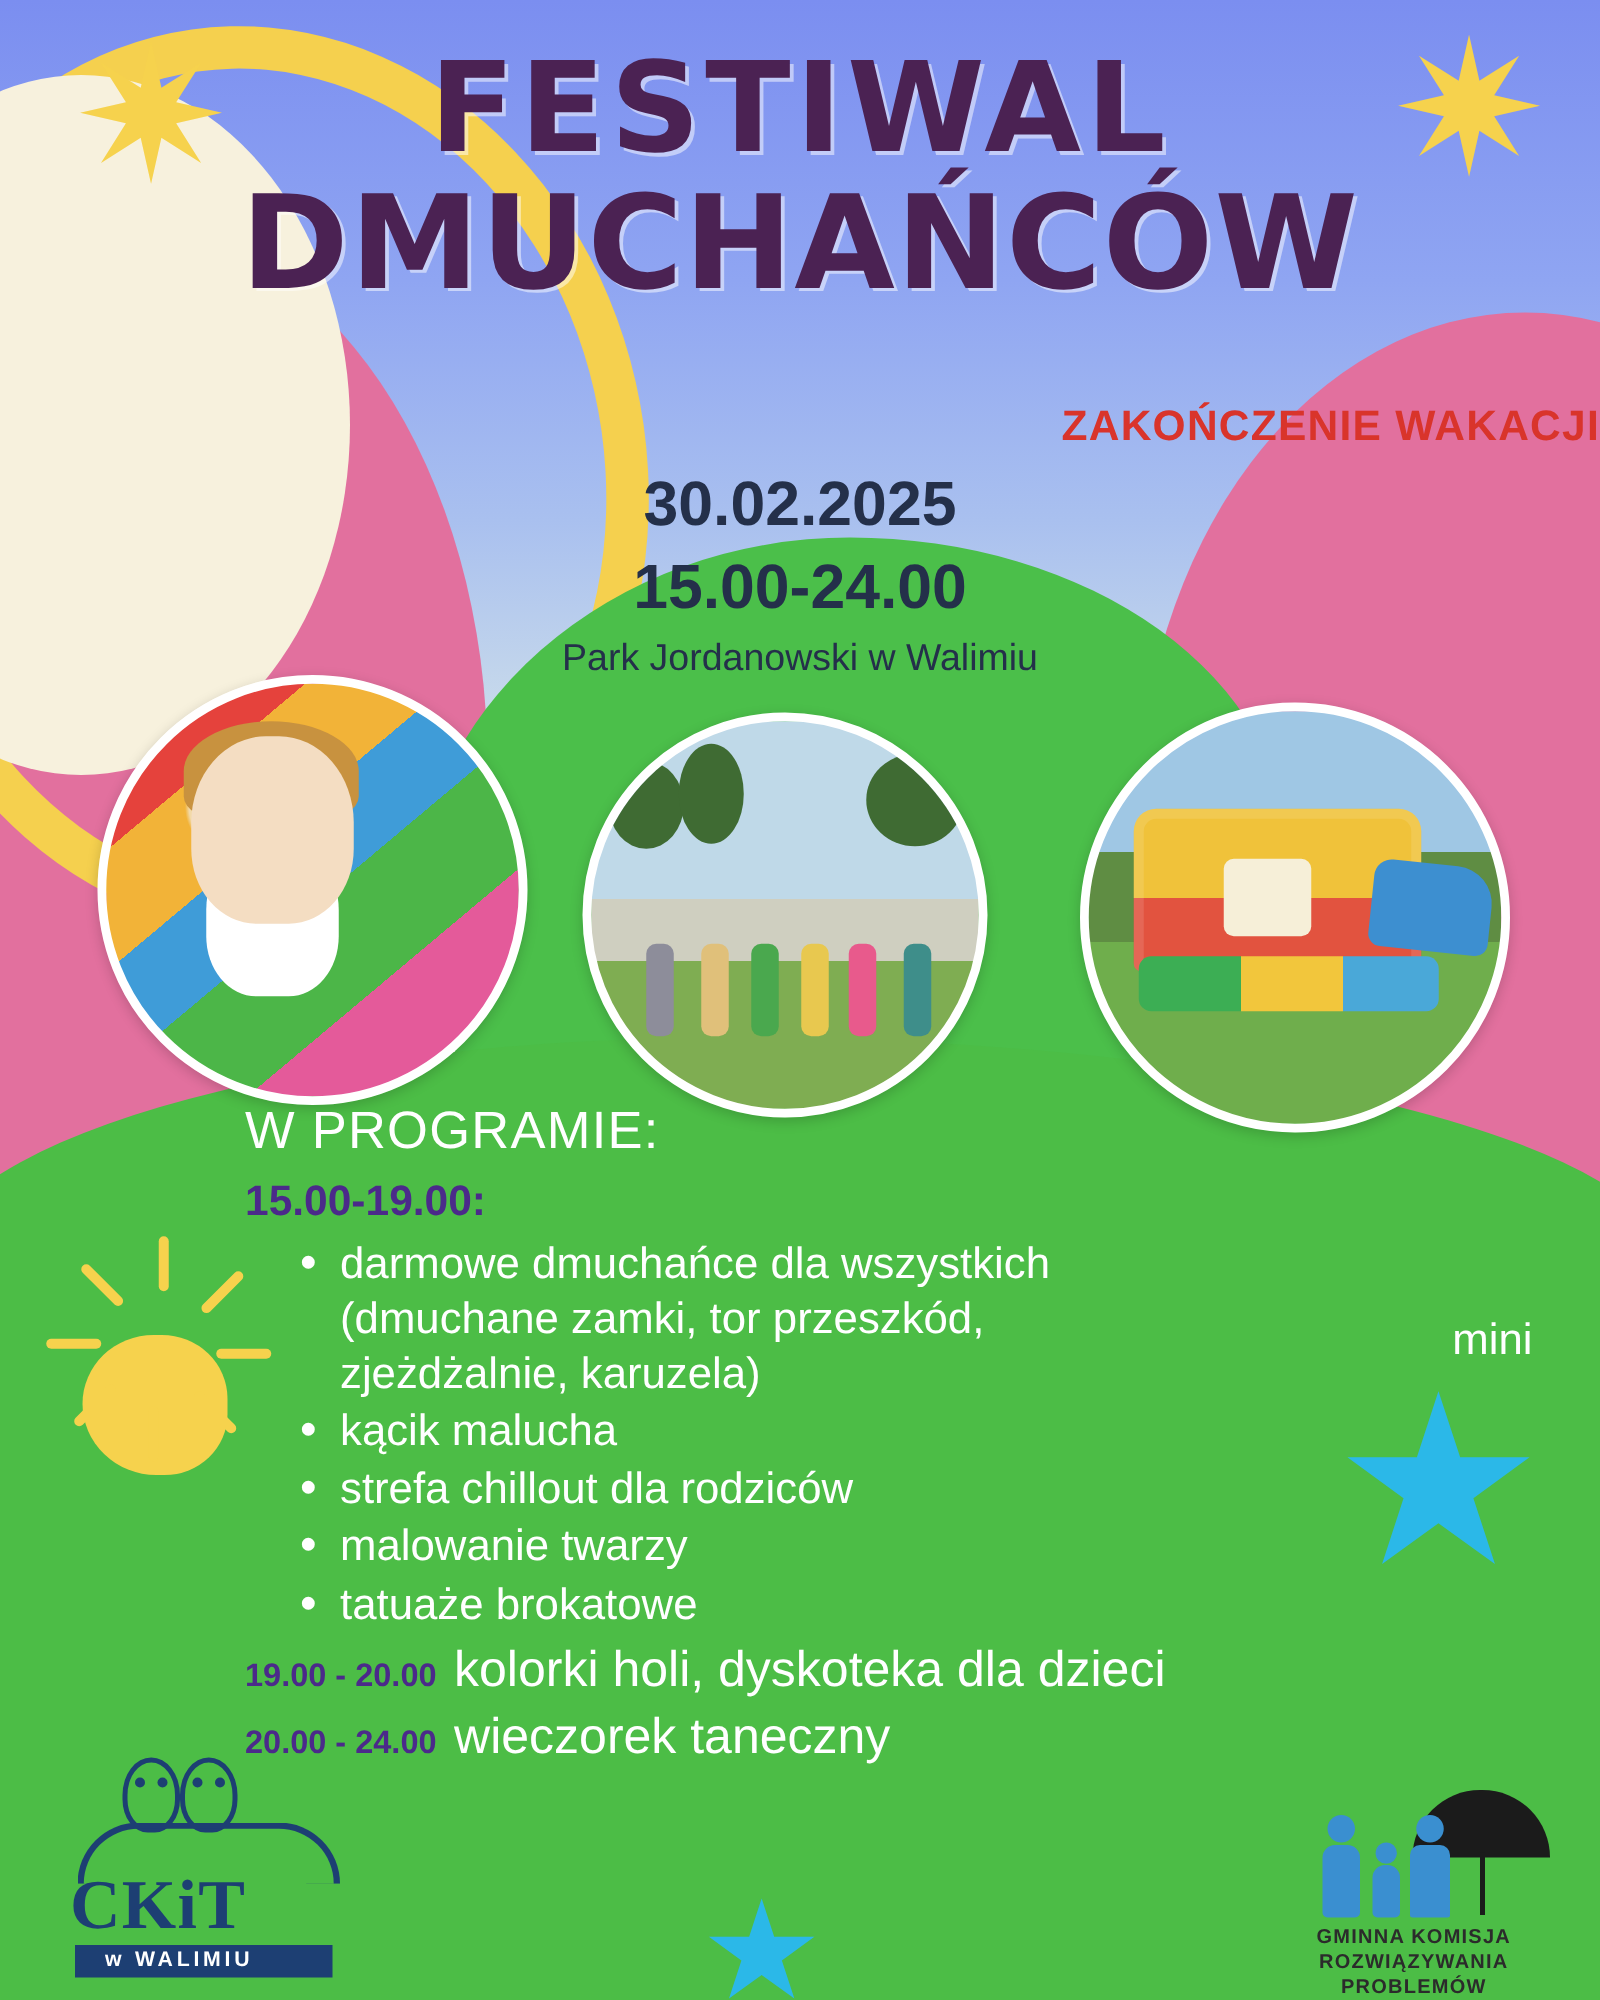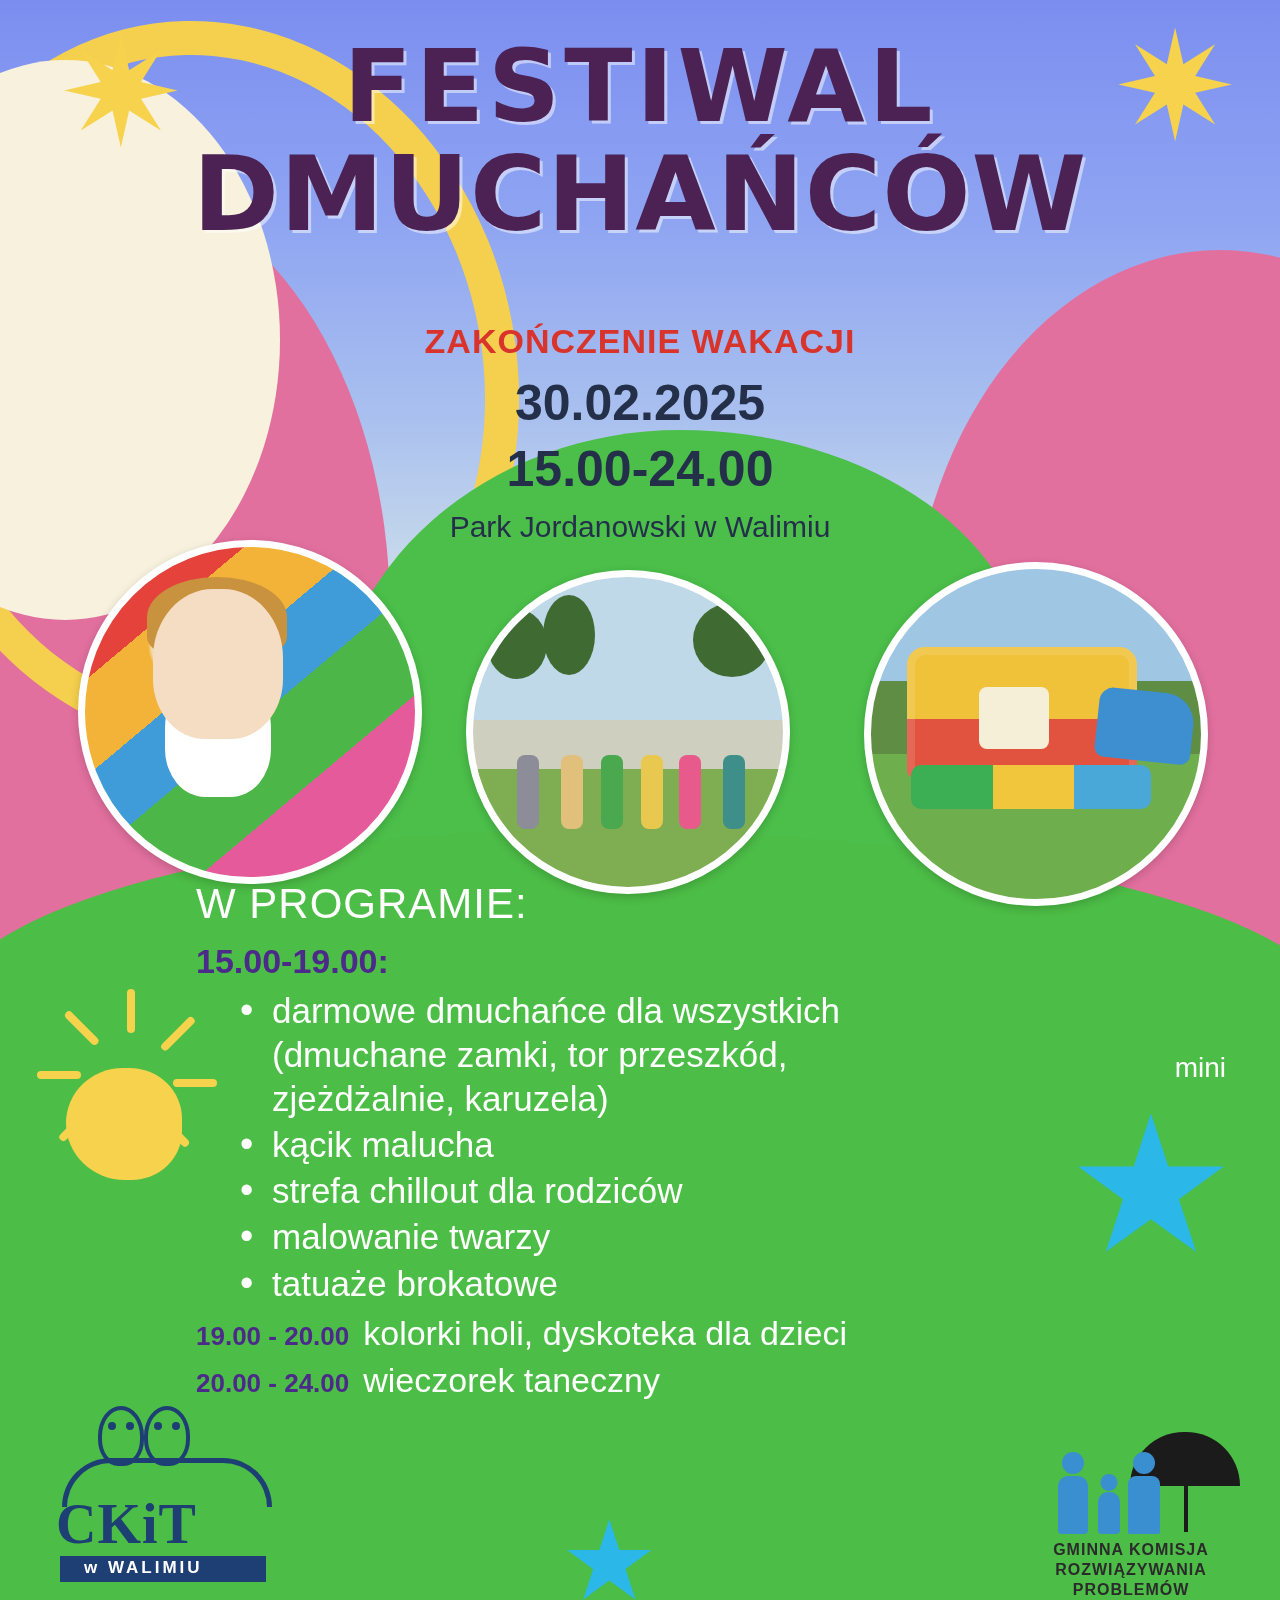--- a/index.html
+++ b/index.html
@@ -103,21 +103,21 @@
     letter-spacing: 1px;
     color: #4b2253;
     line-height: 1.05;
     text-shadow: 3px 3px 0 rgba(255,255,255,0.5);
   }
 
   .subtitle {
     position: absolute;
     top: 322px;
     width: 1280px;
-    text-align: center;
+    text-align: right;
     font-size: 34px;
     font-weight: bold;
     letter-spacing: 1px;
     color: #d9342b;
     z-index: 6;
   }
   .date {
     position: absolute;
     top: 374px;
     width: 1280px;
@@ -315,38 +315,38 @@
     position: absolute;
     left: 6px;
     top: -2px;
     font-size: 38px;
     color: #ffffff;
   }
   .mini-word {
     position: absolute;
     right: 10px;
     top: 172px;
-    font-size: 28px;
+    font-size: 35px;
     color: #ffffff;
     z-index: 9;
   }
   .slot-row {
     display: flex;
     align-items: baseline;
     gap: 14px;
     margin-top: 8px;
   }
   .slot-row .t {
     font-size: 26px;
     font-weight: bold;
     color: #4b2a8a;
     white-space: nowrap;
   }
   .slot-row .d {
-    font-size: 34px;
+    font-size: 40px;
     color: #ffffff;
   }
 
   
   .sun {
     position: absolute;
     left: 18px;
     top: 1020px;
     width: 210px;
     height: 210px;

